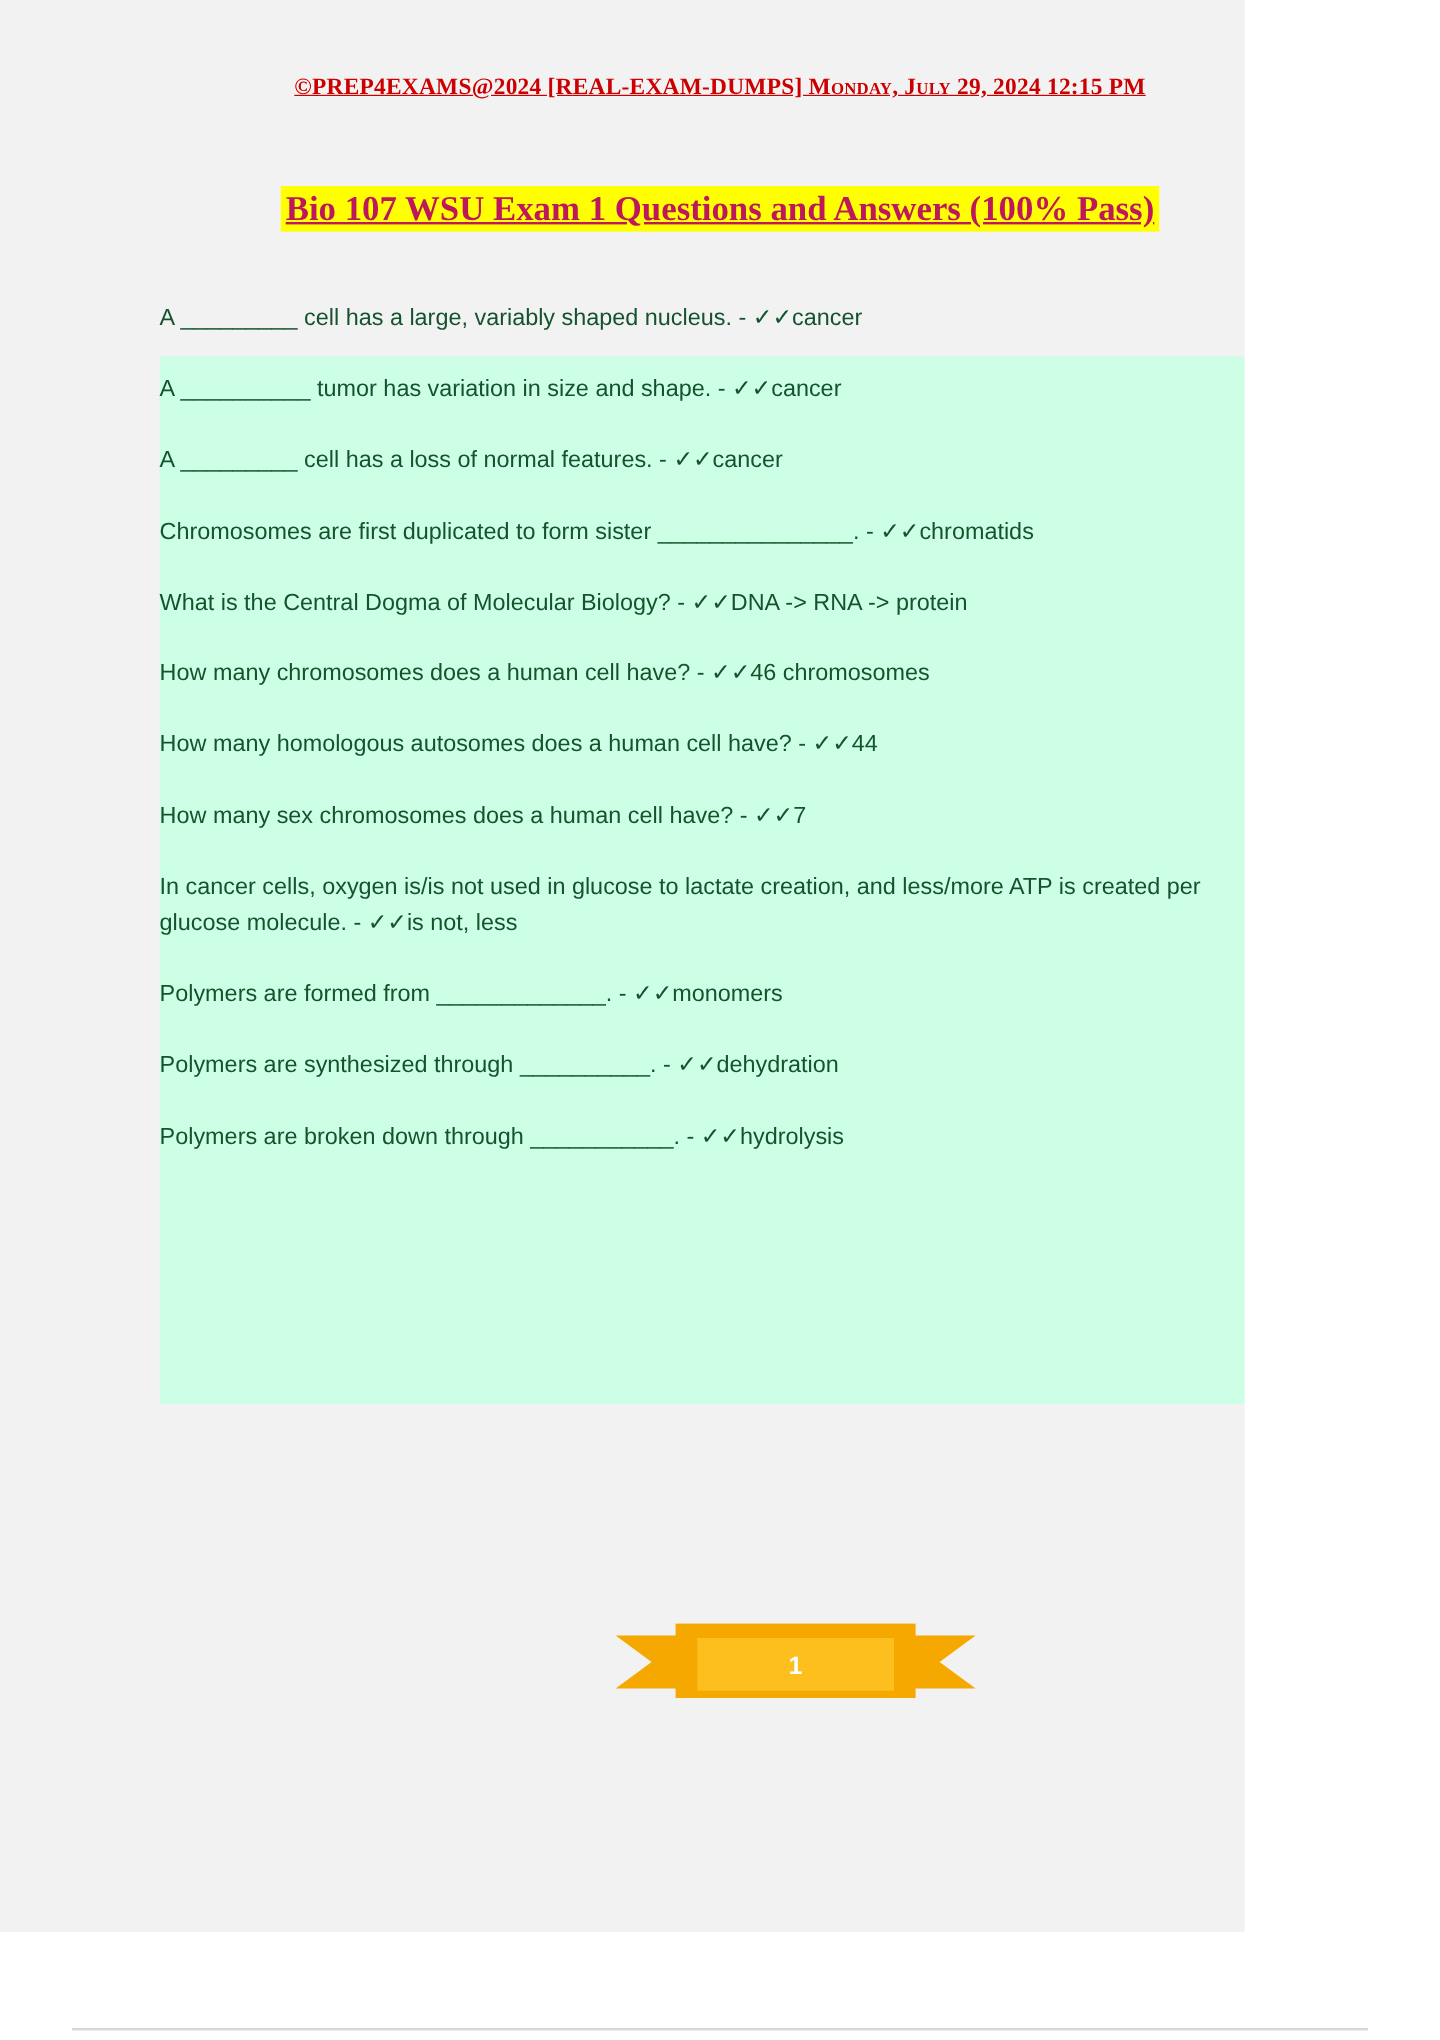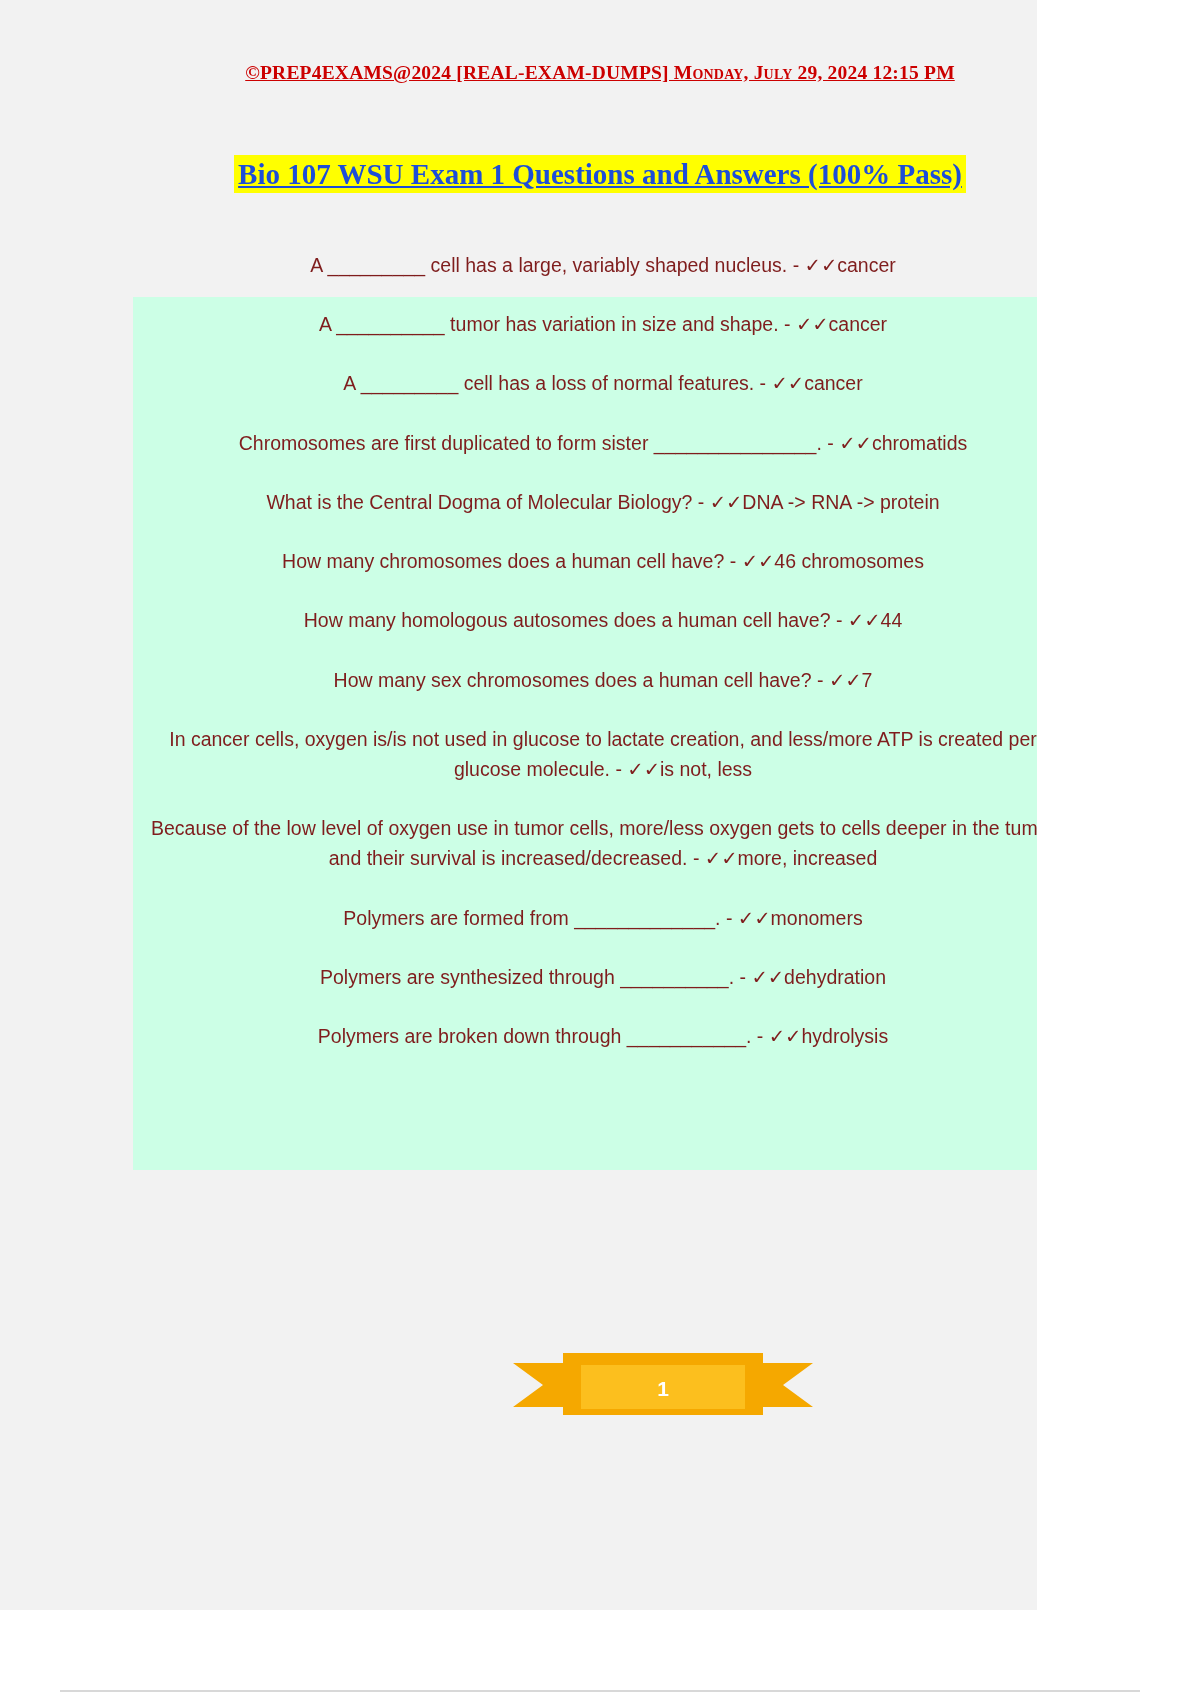--- a/index.html
+++ b/index.html
@@ -74,21 +74,21 @@
     top: 155px;
     width: 1134px;
     text-align: center;
   }
   .title {
     display: inline-block;
     background: #ffff00;
     font-family: "Liberation Serif", serif;
     font-weight: bold;
     font-size: 29px;
-    color: #1d4ed8;
+    color: #be185d;
     text-decoration: underline;
     padding: 1px 4px;
     line-height: 1.25;
   }
   .content {
     position: absolute;
     left: 100px;
     top: 250px;
     width: 940px;
   }
@@ -98,24 +98,23 @@
     left: 100px;
     top: 297px;
     width: 1000px;
     height: 873px;
     background: #ccffe6;
   }
   .qa {
     position: relative;
     font-size: 19.5px;
     line-height: 1.55;
-    color: #7f1d1d;
+    color: #14532d;
     margin: 0 0 29px 0;
     font-family: "Liberation Sans", sans-serif;
-    text-align: center;
   }
   .footer-ribbon {
     position: absolute;
     left: 470px;
     top: 1345px;
     width: 320px;
     height: 85px;
   }
   .page-number {
     position: absolute;
@@ -168,21 +167,20 @@
     <div class="content">
       <p class="qa">A _________ cell has a large, variably shaped nucleus. - ✓✓cancer</p>
       <p class="qa">A __________ tumor has variation in size and shape. - ✓✓cancer</p>
       <p class="qa">A _________ cell has a loss of normal features. - ✓✓cancer</p>
       <p class="qa">Chromosomes are first duplicated to form sister _______________. - ✓✓chromatids</p>
       <p class="qa">What is the Central Dogma of Molecular Biology? - ✓✓DNA -&gt; RNA -&gt; protein</p>
       <p class="qa">How many chromosomes does a human cell have? - ✓✓46 chromosomes</p>
       <p class="qa">How many homologous autosomes does a human cell have? - ✓✓44</p>
       <p class="qa">How many sex chromosomes does a human cell have? - ✓✓7</p>
       <p class="qa">In cancer cells, oxygen is/is not used in glucose to lactate creation, and less/more ATP is created per glucose molecule. - ✓✓is not, less</p>
-      <p class="qa">Because of the low level of oxygen use in tumor cells, more/less oxygen gets to cells deeper in the tumor and their survival is increased/decreased. - ✓✓more, increased</p>
       <p class="qa">Polymers are formed from _____________. - ✓✓monomers</p>
       <p class="qa">Polymers are synthesized through __________. - ✓✓dehydration</p>
       <p class="qa">Polymers are broken down through ___________. - ✓✓hydrolysis</p>
     </div>
 
     <div class="footer-ribbon">
       <svg viewBox="0 0 320 85" width="320" height="85">
         <path d="M10 18 L110 18 L110 62 L10 62 L40 40 Z" fill="#f5a800"></path>
         <path d="M310 18 L210 18 L210 62 L310 62 L280 40 Z" fill="#f5a800"></path>
         <rect x="60" y="8" width="200" height="62" fill="#f5a800"></rect>

